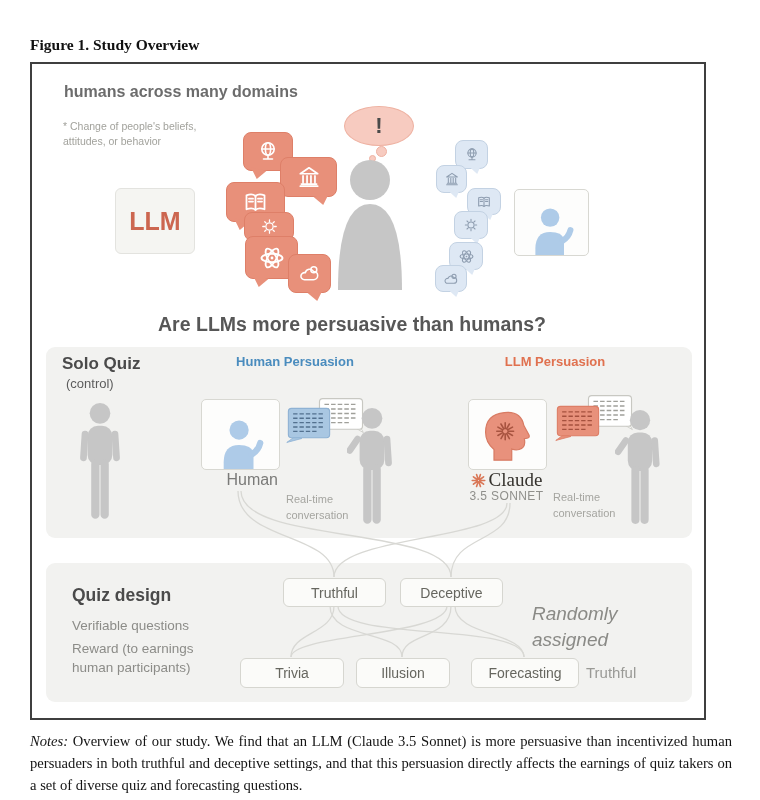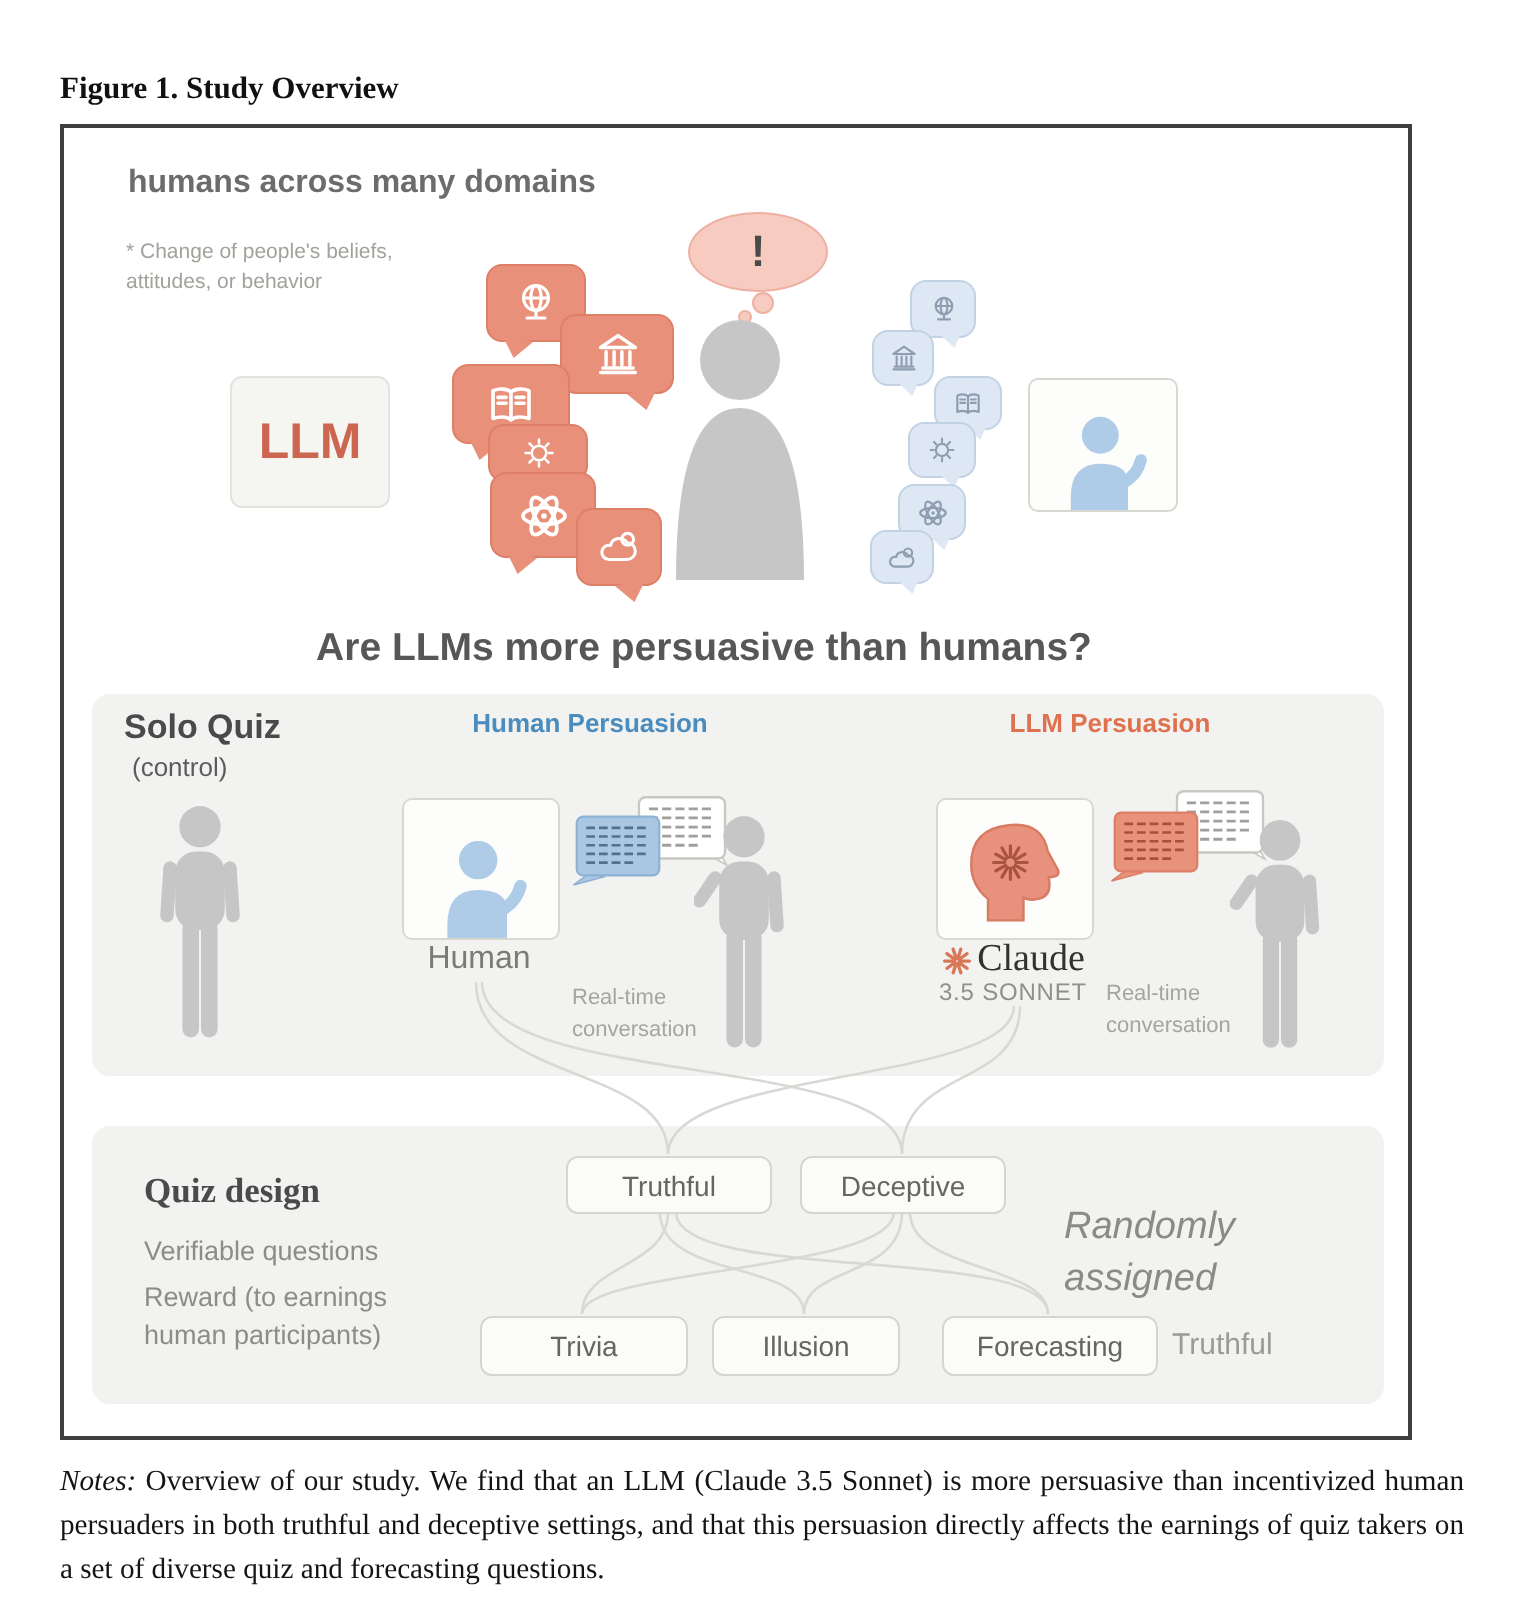--- a/index.html
+++ b/index.html
@@ -48,29 +48,29 @@
   .bot-panel{left:46px;top:563px;width:646px;height:139px;}
 
   .cond-title{font-size:13px;font-weight:bold;z-index:2;}
   .solo-title{left:62px;top:354px;font-size:17px;color:#4a4a4a;}
   .solo-sub{left:66px;top:376px;font-size:13px;color:#5c5c5c;z-index:2;}
   .human-title{left:200px;top:354px;width:190px;text-align:center;color:#4a8cbe;}
   .llm-title{left:465px;top:354px;width:180px;text-align:center;color:#e0714f;}
 
   .pers-box{background:#fdfdfc;border:1px solid #d8d8d2;border-radius:5px;z-index:2;
             display:flex;align-items:flex-end;justify-content:center;overflow:hidden;}
-  .pers-label{left:201px;top:471px;width:77px;text-align:center;font-size:16px;color:#7a7a78;z-index:2;}
+  .pers-label{left:201px;top:471px;width:77px;text-align:right;font-size:16px;color:#7a7a78;z-index:2;}
   .small-note{font-size:11px;color:#a5a5a0;line-height:1.45;z-index:2;}
   .brand-row{left:455px;top:469px;width:103px;display:flex;align-items:center;justify-content:center;gap:3px;z-index:2;}
   .brand-name{font-family:"Liberation Serif",serif;font-size:19px;color:#35322d;}
   .brand-model{left:455px;top:489px;width:103px;text-align:center;font-size:12px;color:#8f8f8b;letter-spacing:.4px;z-index:2;}
 
   .qbox{background:#fbfbf9;border:1px solid #d6d6d0;border-radius:6px;display:flex;align-items:center;
         justify-content:center;font-size:14px;color:#66665f;z-index:2;}
-  .quiz-title{left:72px;top:585px;font-size:17.5px;font-weight:bold;color:#4a4a4a;z-index:2;font-family:Liberation Serif, serif;}
+  .quiz-title{left:72px;top:585px;font-size:17.5px;font-weight:bold;color:#4a4a4a;z-index:2;}
   .quiz-bullet{left:72px;font-size:13.5px;color:#8c8c88;line-height:1.4;z-index:2;}
   .random{left:532px;top:601px;font-size:19px;font-style:italic;color:#8a8a86;line-height:1.35;z-index:2;}
   .questions-lbl{left:586px;top:664px;font-size:15px;color:#9a9a96;z-index:2;}
 
   #links{left:0;top:0;z-index:1;pointer-events:none;}
   .chat{position:absolute;z-index:2;display:block;}
 </style>
 </head>
 <body>
 

